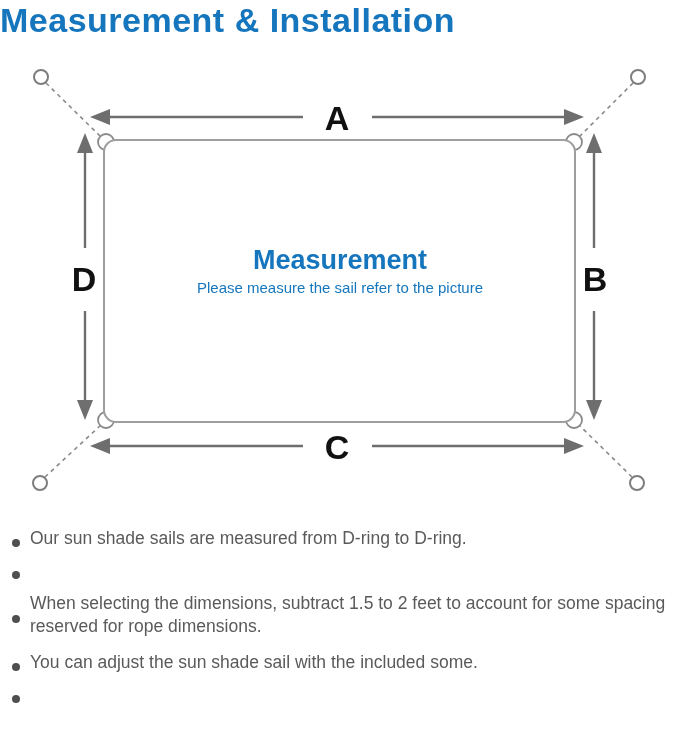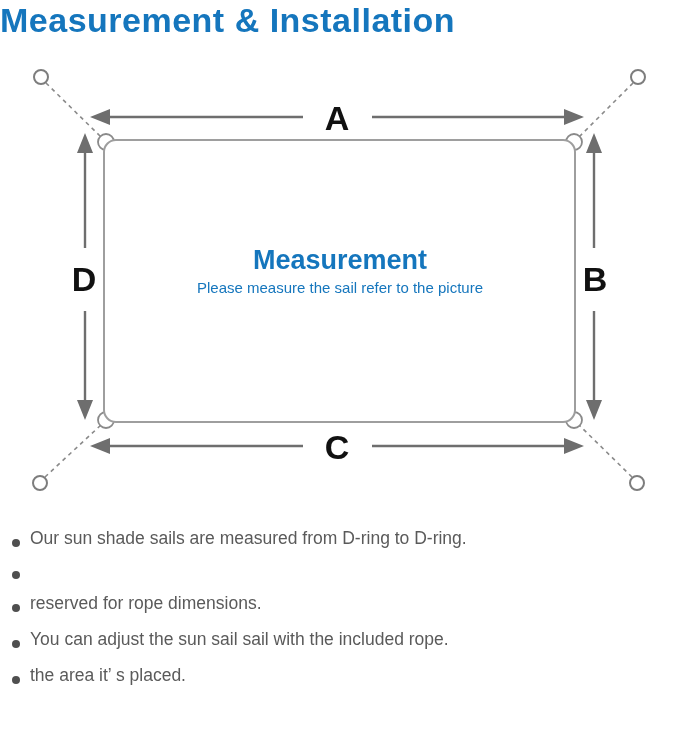--- a/index.html
+++ b/index.html
@@ -105,32 +105,32 @@
       </span>
     </div>
 
     <div class="note">
       <span class="dot"></span>
     </div>
 
     <div class="note">
       <span class="dot"></span>
       <span class="note-text">
+        <div>When selecting the dimensions, subtract 1.5 to 2 feet to account for some spacing</div>
         <div>reserved for rope dimensions.</div>
       </span>
     </div>
 
     <div class="note">
       <span class="dot"></span>
       <span class="note-text">
-        <div>You can adjust the sun sail sail with the included rope.</div>
+        <div>You can adjust the sun shade sail with the included some.</div>
       </span>
     </div>
 
     <div class="note">
       <span class="dot"></span>
       <span class="note-text">
-        <div>the area it’ s placed.</div>
       </span>
     </div>
 
   </div>
 </div>
 
 </body></html>

